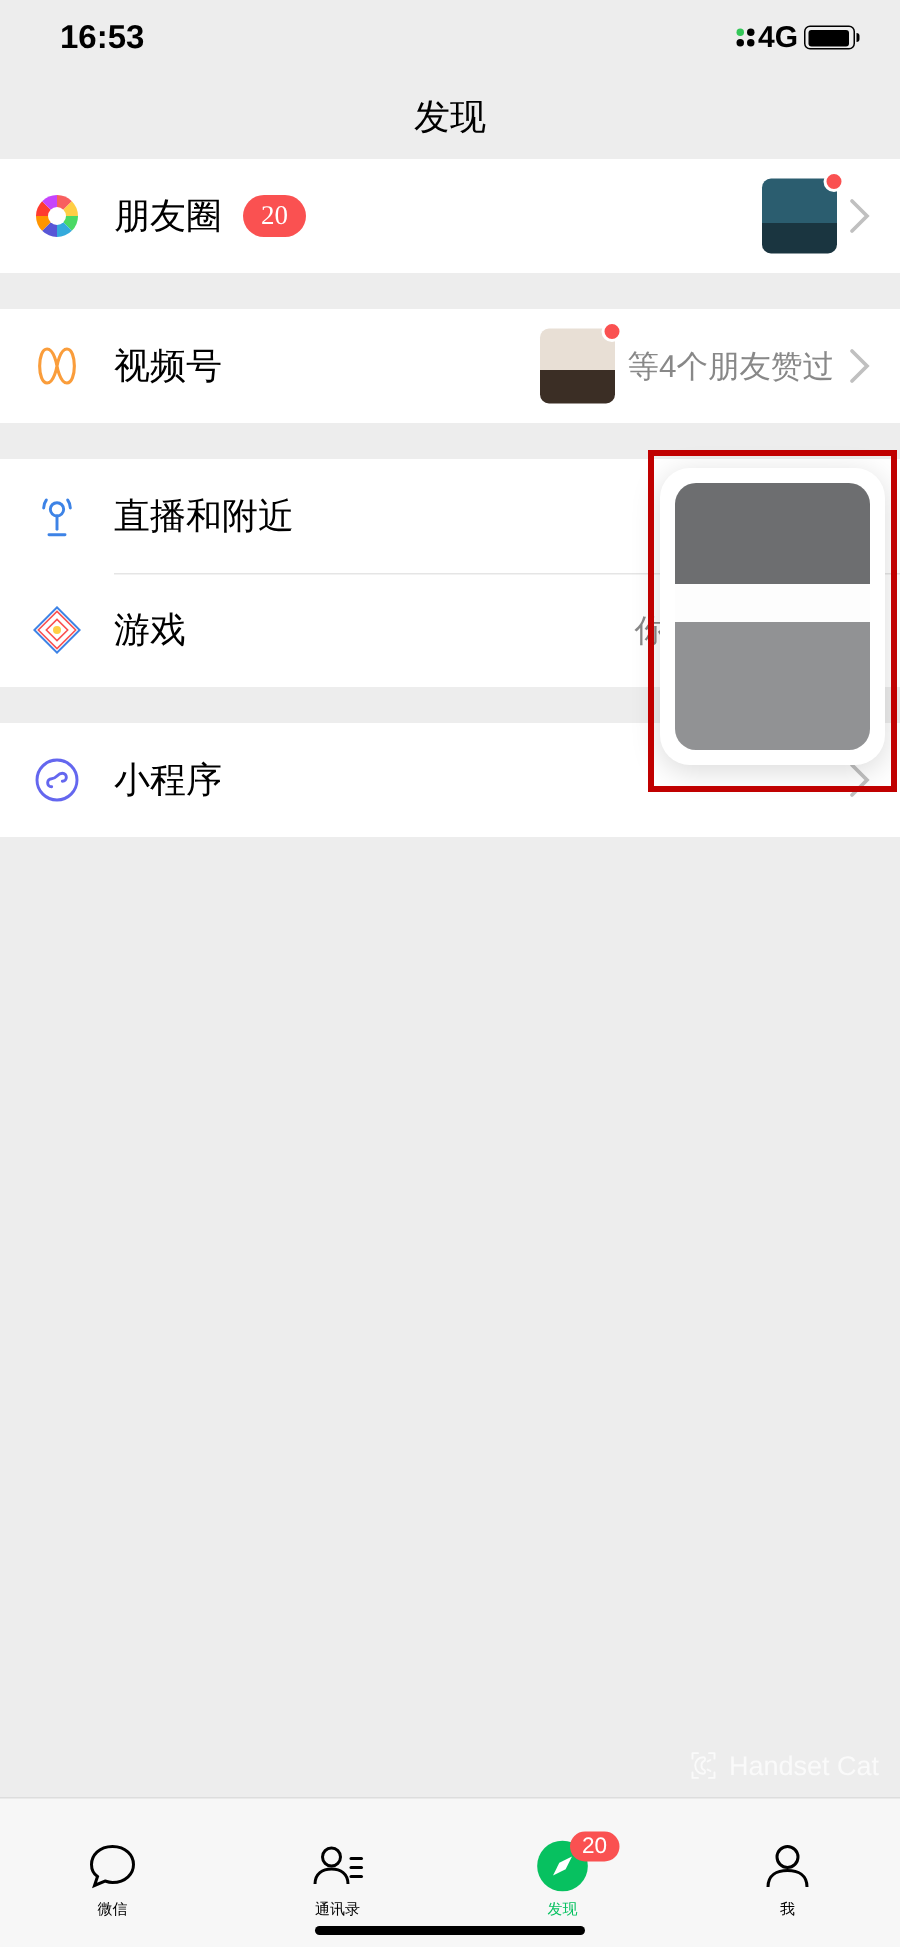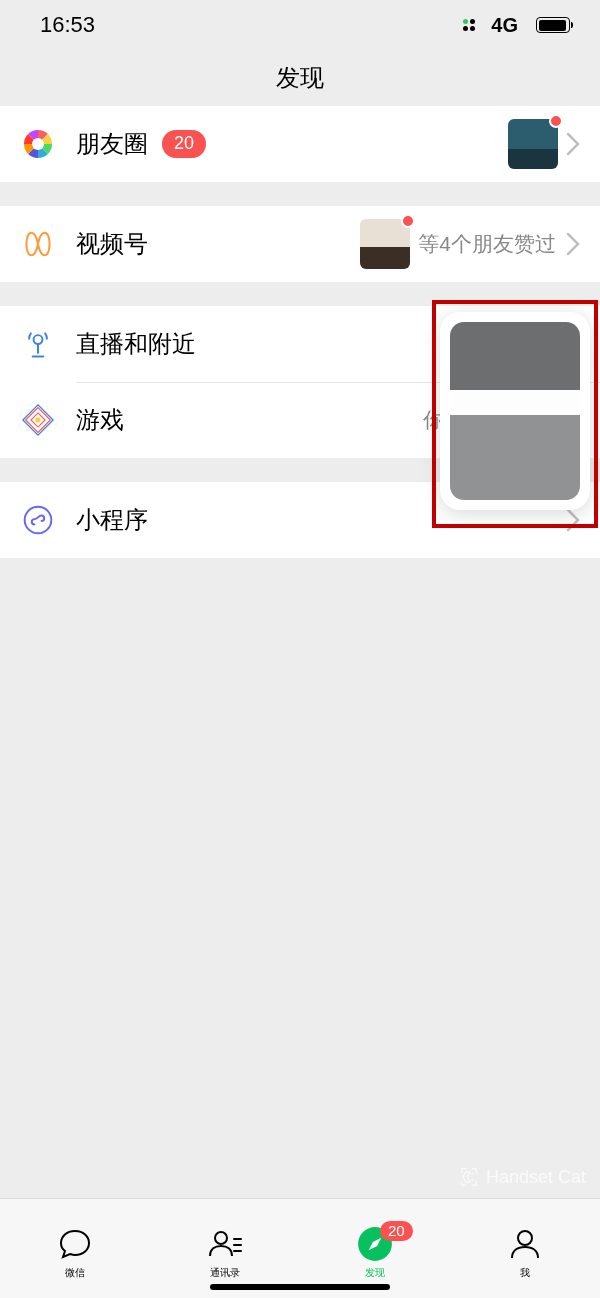--- a/index.html
+++ b/index.html
@@ -19,26 +19,26 @@
     .status-bar {
       height: 50px;
       display: flex;
       align-items: center;
       justify-content: space-between;
       padding: 0 30px 0 40px;
       background: #ededed;
     }
     .status-time {
       font-size: 22px;
-      font-weight: 400;
+      font-weight: 700;
     }
     .status-right {
       display: flex;
       align-items: center;
-      gap: 14px;
+      gap: 0;
     }
     .signal-dots {
       display: flex;
       flex-direction: column;
       gap: 2px;
       margin-right: 2px;
     }
     .signal-dot-row {
       display: flex;
       gap: 2px;
@@ -86,20 +86,21 @@
     .header-title {
       font-size: 24px;
       font-weight: 500;
       color: #000;
     }
     .list-section {
       margin-top: 24px;
     }
     .list-section.tight {
       margin-top: 0;
+      font-family: Liberation Serif, serif;
     }
     .list-item {
       background: #fff;
       display: flex;
       align-items: center;
       padding: 0 20px;
       height: 76px;
       position: relative;
     }
     .list-item + .list-item::before {

